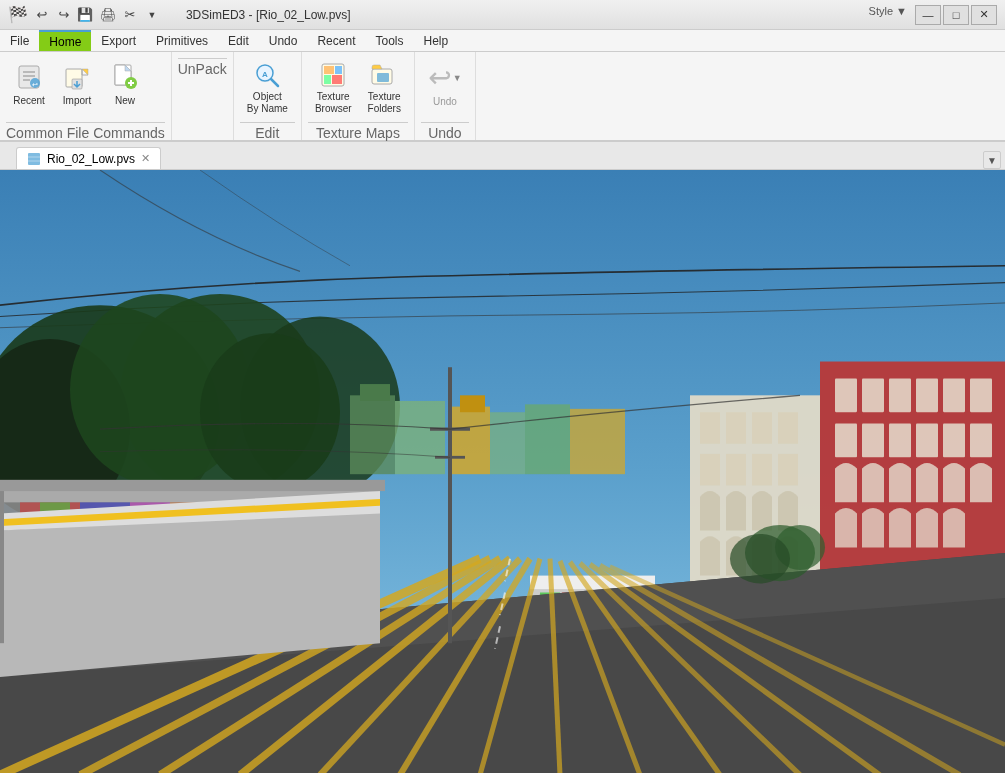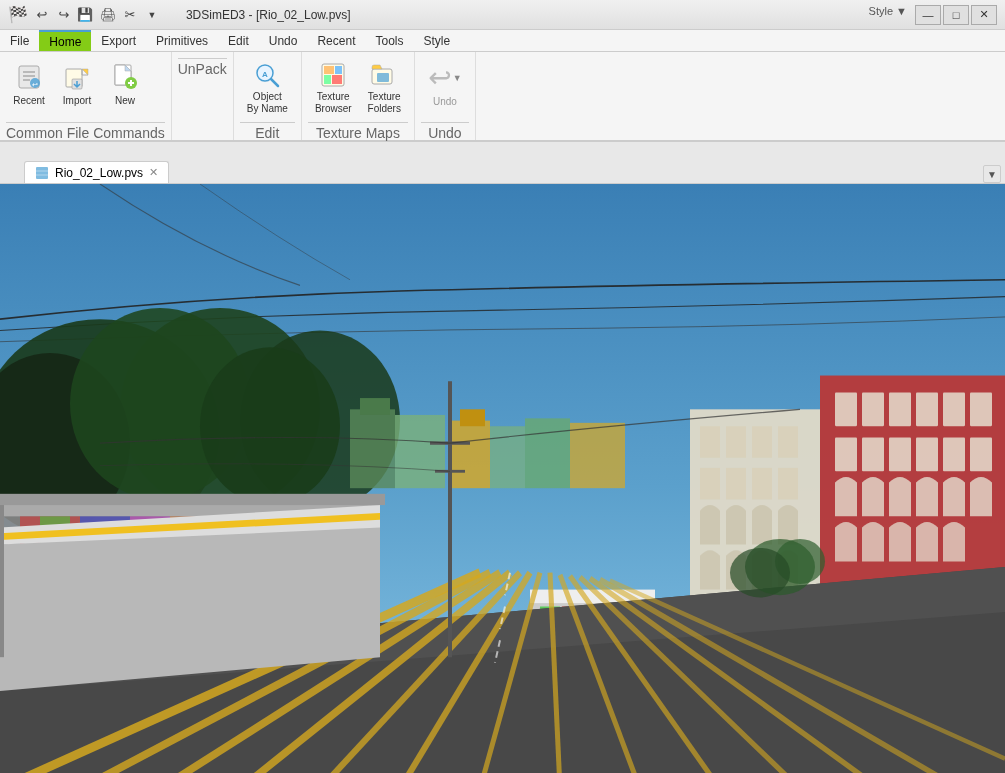--- a/index.html
+++ b/index.html
@@ -166,25 +166,25 @@
     }
     .undo-label {
       font-size: 10px;
       text-align: center;
       color: #999;
       margin-top: 2px;
     }
 
     
     .tab-strip {
-      height: 42px;
+      height: 28px;
       background: #e8e8e8;
       display: flex;
       align-items: flex-end;
-      padding-left: 24px;
+      padding-left: 16px;
       border-bottom: 1px solid #ccc;
     }
     .tab {
       height: 22px;
       padding: 0 10px;
       background: #fff;
       border: 1px solid #ccc;
       border-bottom: none;
       border-radius: 3px 3px 0 0;
       display: flex;
@@ -274,21 +274,21 @@
 
 <div class="menu-bar">
   <div class="menu-item">File</div>
   <div class="menu-item active">Home</div>
   <div class="menu-item">Export</div>
   <div class="menu-item">Primitives</div>
   <div class="menu-item">Edit</div>
   <div class="menu-item">Undo</div>
   <div class="menu-item">Recent</div>
   <div class="menu-item">Tools</div>
-  <div class="menu-item">Style</div>
+  <div class="menu-item">Help</div>
 </div>
 
 <div class="ribbon">
 
   <div class="ribbon-group">
     <div class="ribbon-group-buttons">
       <div class="ribbon-btn">
         <div class="btn-icon">
           <svg width="28" height="28" viewBox="0 0 28 28">
             <rect x="4" y="3" width="20" height="22" rx="2" fill="#e8e8e8" stroke="#aaa" stroke-width="1"></rect>

